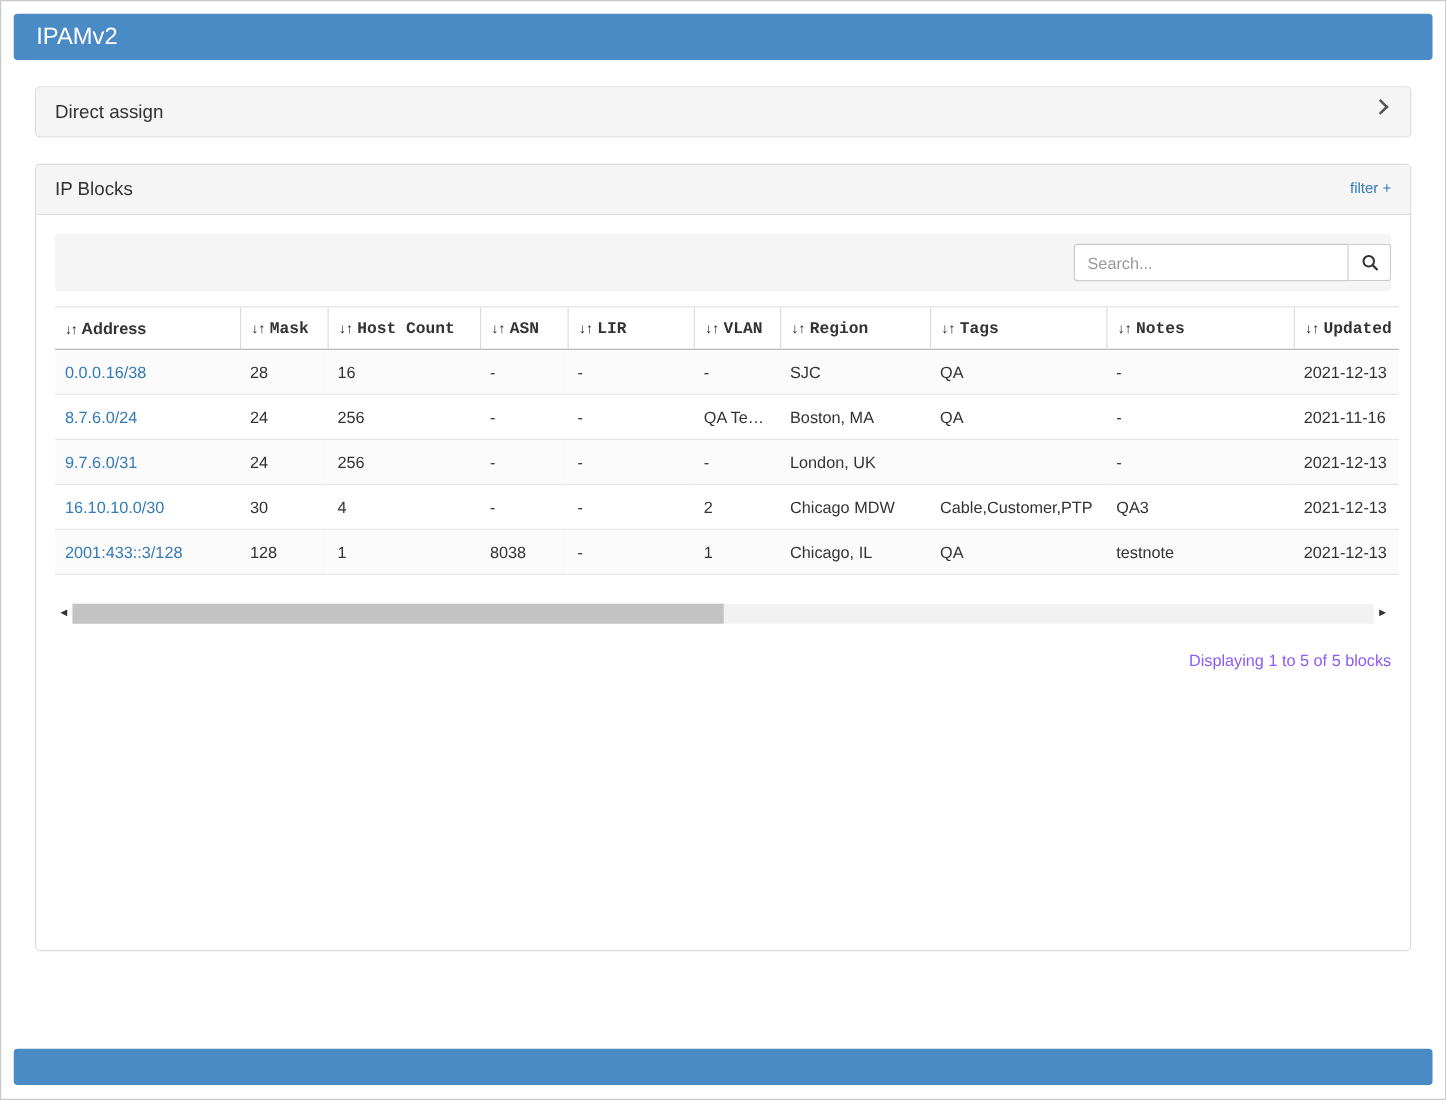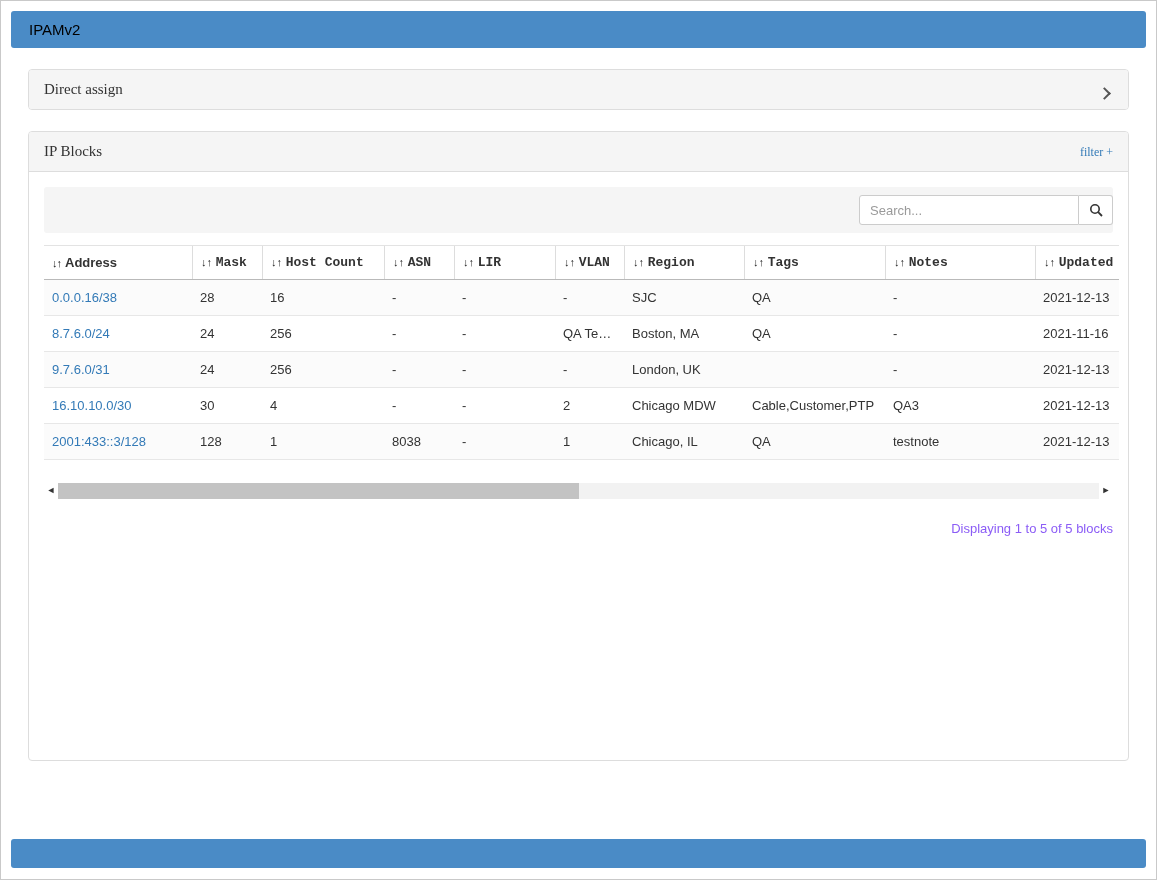--- a/index.html
+++ b/index.html
@@ -15,39 +15,38 @@
   }
   .navbar {
     background: #4a8bc6;
     height: 37px;
     flex: 0 0 37px;
     display: flex;
     align-items: center;
     padding: 0 18px;
     border-radius: 3px;
   }
-  .navbar-title { color: #000000; font-size: 15px; font-weight: 500; }
+  .navbar-title { color: #ffffff; font-size: 19px; font-weight: 500; }
   .content { flex: 1 1 auto; min-height: 0; padding: 0 17px; }
   .panel {
     border: 1px solid #ddd;
     border-radius: 4px;
     margin-top: 21px;
     background: #fff;
   }
   .panel-heading {
     background: #f5f5f5;
     padding: 11px 15px;
     display: flex;
     justify-content: space-between;
-    align-items: flex-end;
+    align-items: flex-start;
     border-radius: 3px;
     font-size: 15px;
     color: #333;
     cursor: pointer;
-    font-family: Liberation Serif, serif;
   }
   .panel.open .panel-heading {
     border-bottom: 1px solid #ddd;
     border-radius: 3px 3px 0 0;
     cursor: default;
   }
   .chevron-right {
     width: 9px; height: 9px;
     border-right: 2px solid #555;
     border-bottom: 2px solid #555;

